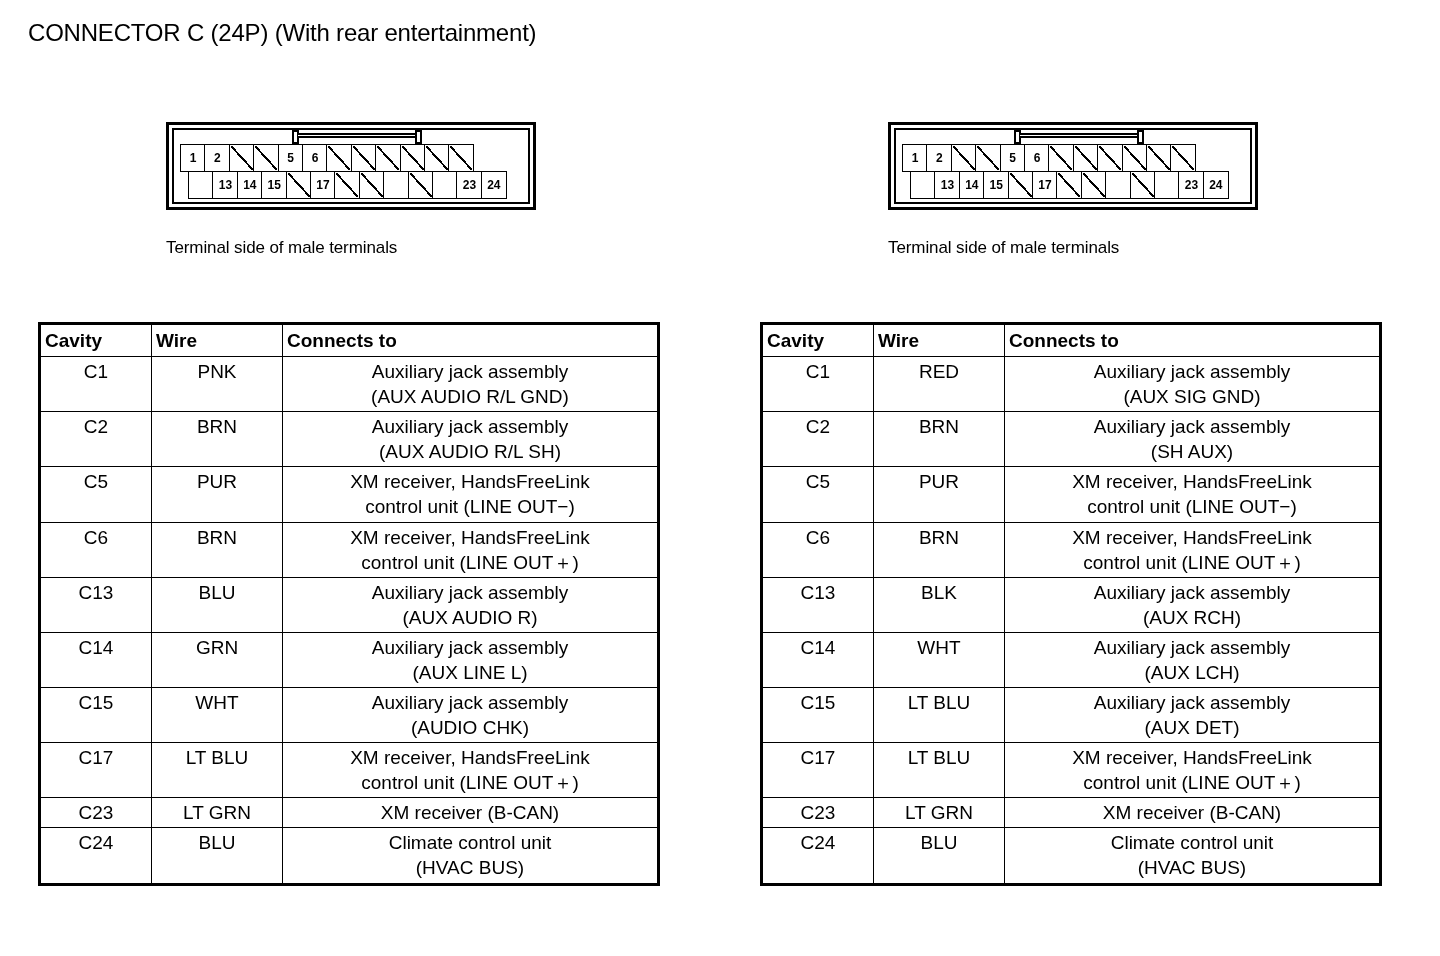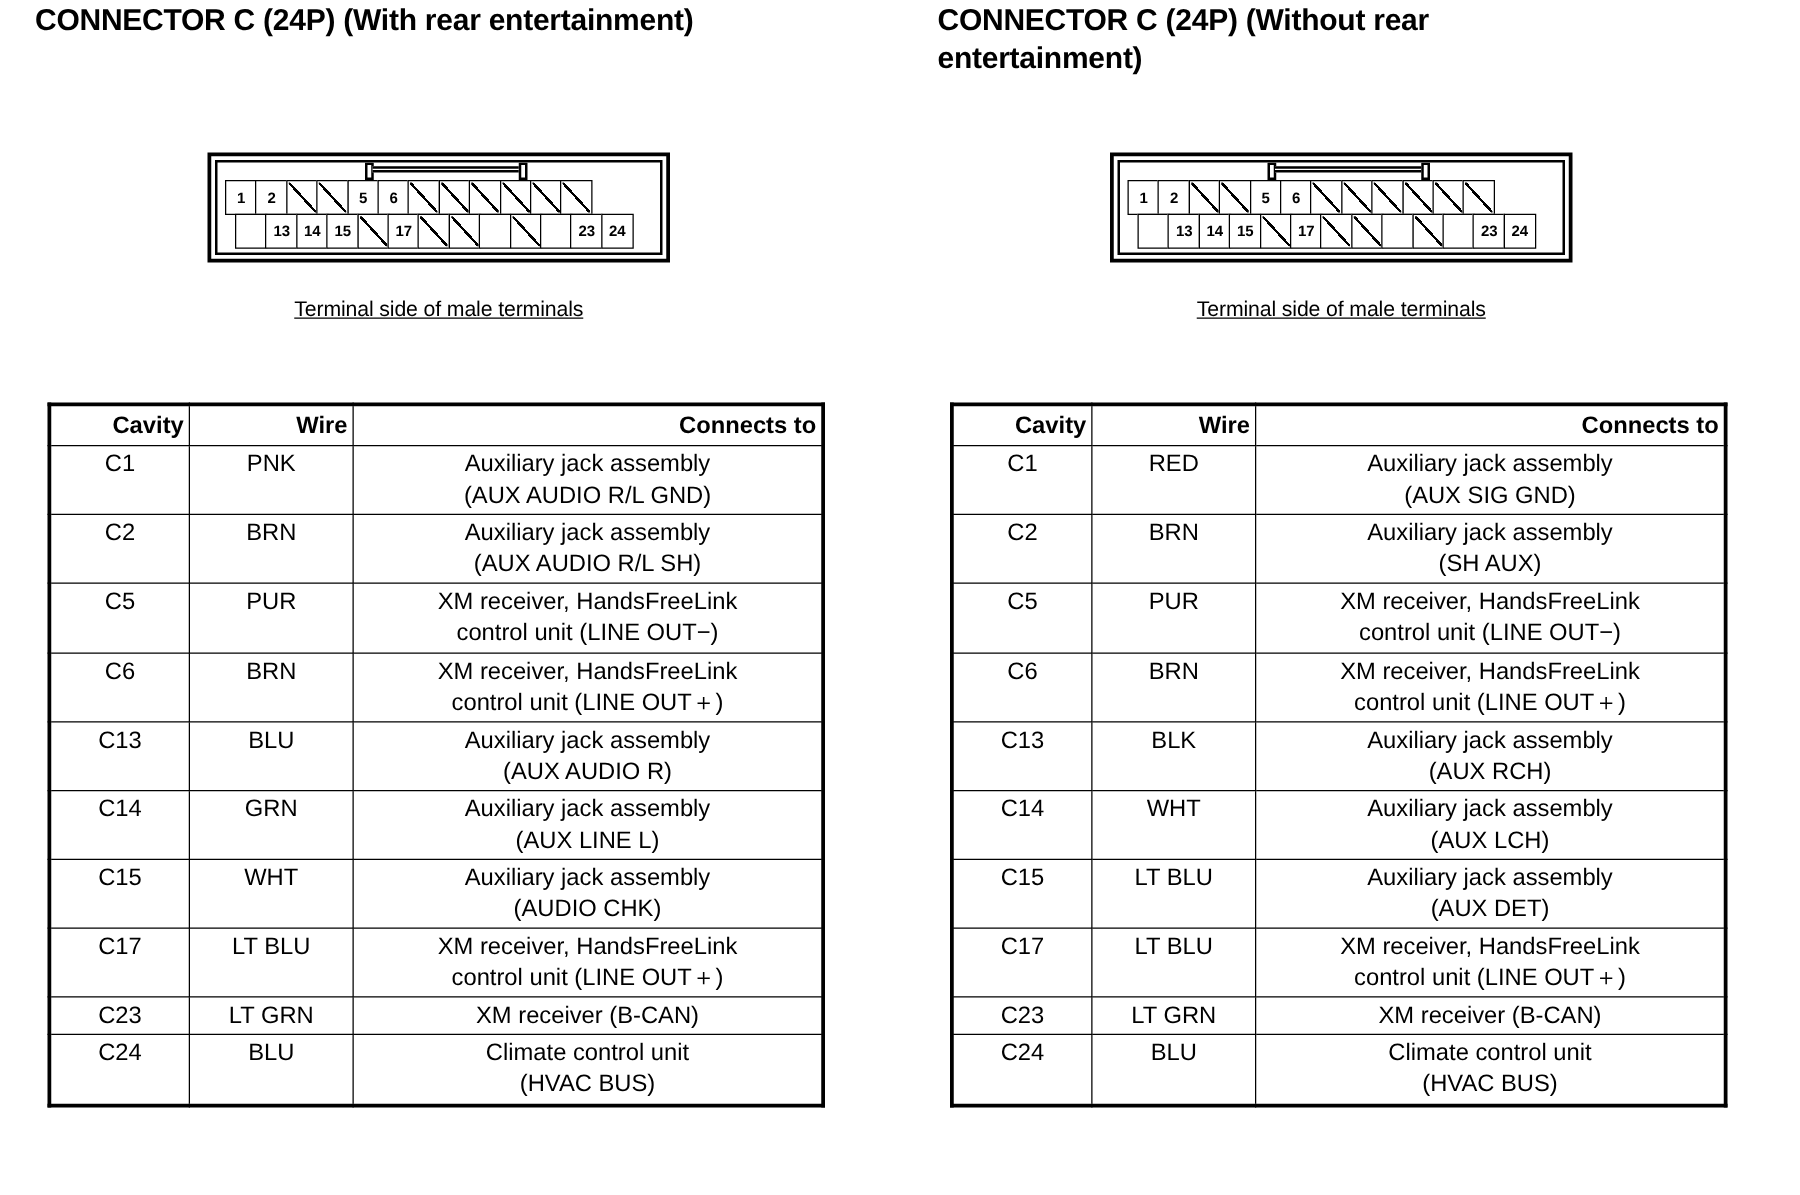--- a/index.html
+++ b/index.html
@@ -20,24 +20,24 @@
     position: absolute;
     top: 0;
     width: 700px;
     height: 956px;
   }
   #panel-left  { left: 18px; }
   #panel-right { left: 740px; }
 
   .panel-title {
     font-size: 24px;
-    font-weight: bold;
+    font-weight: normal;
     line-height: 1.25;
     letter-spacing: -0.2px;
-    margin: 2px 0 0 10px;
+    margin: 18px 0 0 10px;
     width: 540px;
   }
 
   
   .connector-wrap {
     position: absolute;
     left: 148px;
     top: 122px;
     width: 370px;
   }
@@ -109,25 +109,24 @@
     position: absolute;
     left: 1px; right: 1px; top: 1px; bottom: 1px;
     background:
       linear-gradient(to top right,
         transparent 0%, transparent calc(50% - 1px),
         #000 calc(50% - 1px), #000 calc(50% + 1px),
         transparent calc(50% + 1px), transparent 100%);
   }
   .cell.blank::after { content: none; }
   .connector-caption {
-    text-align: center;
+    text-align: left;
     font-size: 17px;
     margin-top: 28px;
     letter-spacing: -0.1px;
-    text-decoration: underline;
   }
 
   
   .pin-table {
     position: absolute;
     left: 20px;
     top: 322px;
     width: 622px;
     border-collapse: collapse;
     border: 3px solid #000;
@@ -136,21 +135,21 @@
   }
   .pin-table td, .pin-table th {
     border: 1.5px solid #000;
     font-size: 19px;
     padding: 2px 4px;
     vertical-align: top;
     line-height: 1.32;
   }
   .pin-table th {
     font-weight: bold;
-    text-align: right;
+    text-align: left;
     font-size: 19px;
     padding: 3px 4px;
   }
   .col-cavity { width: 102px; text-align: center; }
   .col-wire   { width: 122px; text-align: center; }
   .col-conn   { text-align: center; padding-left: 8px; }
   td.col-cavity, td.col-wire { text-align: center; margin-top: 16px; }
   .conn-line2 { display: block; }
 </style>
 </head>
@@ -289,21 +288,20 @@
             <span class="conn-line2">Climate control unit</span>
             <span class="conn-line2">(HVAC BUS)</span>
           </td>
         </tr>
       </tbody>
   </table>
 </div>
 
 <div class="panel" id="panel-right">
 
-  <div class="panel-title">CONNECTOR C (24P) (Without rear entertainment)</div>
 
   <div class="connector-wrap">
     <div class="connector-outer">
       <div class="connector-inner">
         <div class="latch">
           <div class="post l"></div>
           <div class="bar"></div>
           <div class="post r"></div>
         </div>
         <div class="row-top">

